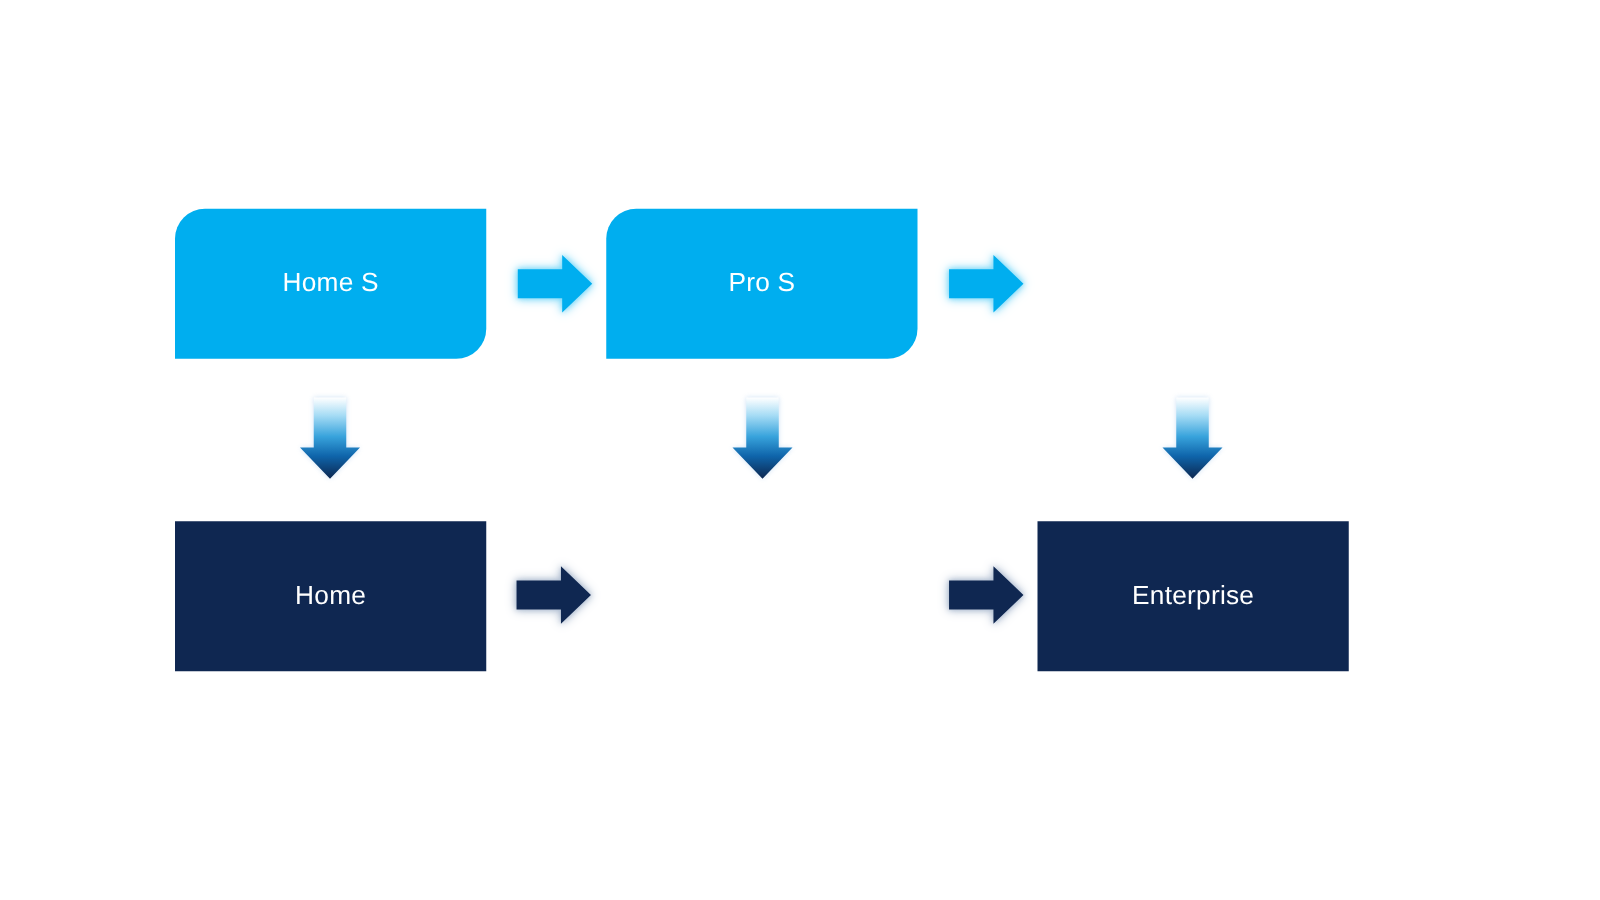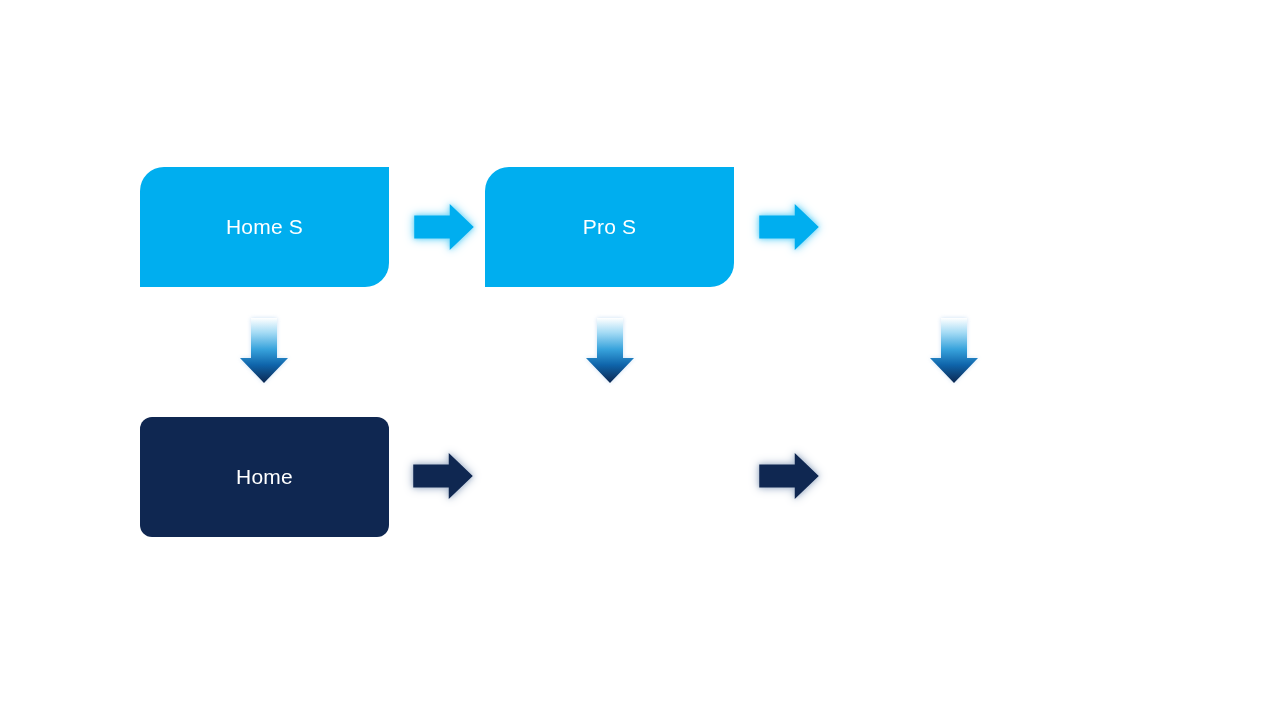--- a/index.html
+++ b/index.html
@@ -30,21 +30,21 @@
     font-weight: 400;
     letter-spacing: 0.2px;
     white-space: nowrap;
   }
   .s-box {
     background: var(--light-blue, #00AEEF);
     border-radius: 24px 0 24px 0;
   }
   .plain-box {
     background: var(--dark-navy, #0F2751);
-    border-radius: 12px;
+    border-radius: 0;
   }
   .row-top    { top: 167px; }
   .row-bottom { top: 417px; }
   .col-1 { left: 140px; }
   .col-2 { left: 485px; }
   .col-3 { left: 830px; }
 
   .arrow-right {
     position: absolute;
     width: 64px;
@@ -135,20 +135,23 @@
           <stop offset="100%" style="stop-color:var(--dg4, #0C2750)"></stop>
         </linearGradient>
       </defs>
       <polygon points="11,0 37,0 37,40 48,40 24,65 0,40 11,40" fill="url(#dg-c)"></polygon>
     </svg>
   </div>
 
   <div class="box plain-box row-bottom col-1">
     <span class="label">Home</span>
   </div>
+  <div class="box plain-box row-bottom col-3">
+    <span class="label">Enterprise</span>
+  </div>
 
   <div class="arrow-right dark" style="left:411px; top:452px;">
     <svg viewBox="0 0 64 50" xmlns="http://www.w3.org/2000/svg">
       <polygon points="1,13 38,13 38,1 63,25 38,49 38,37 1,37" fill="var(--dark-navy, #0F2751)"></polygon>
     </svg>
   </div>
   <div class="arrow-right dark" style="left:757px; top:452px;">
     <svg viewBox="0 0 64 50" xmlns="http://www.w3.org/2000/svg">
       <polygon points="1,13 38,13 38,1 63,25 38,49 38,37 1,37" fill="var(--dark-navy, #0F2751)"></polygon>
     </svg>

